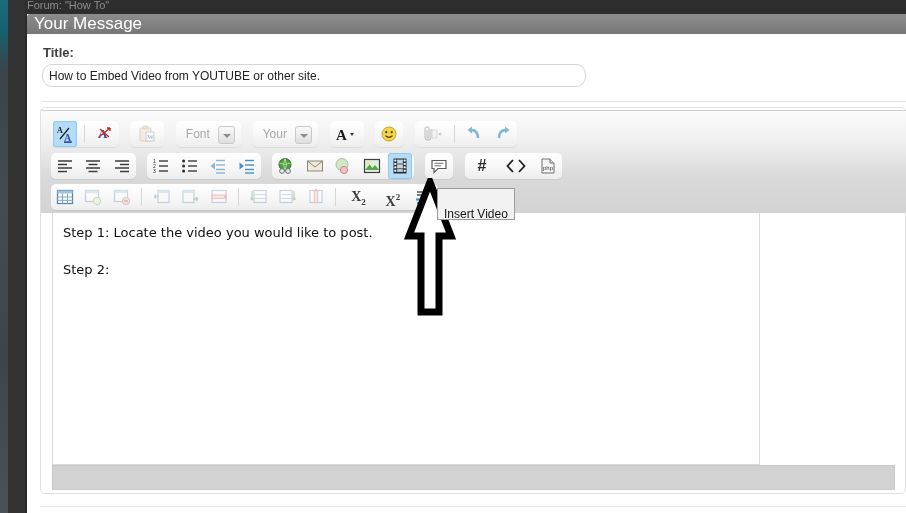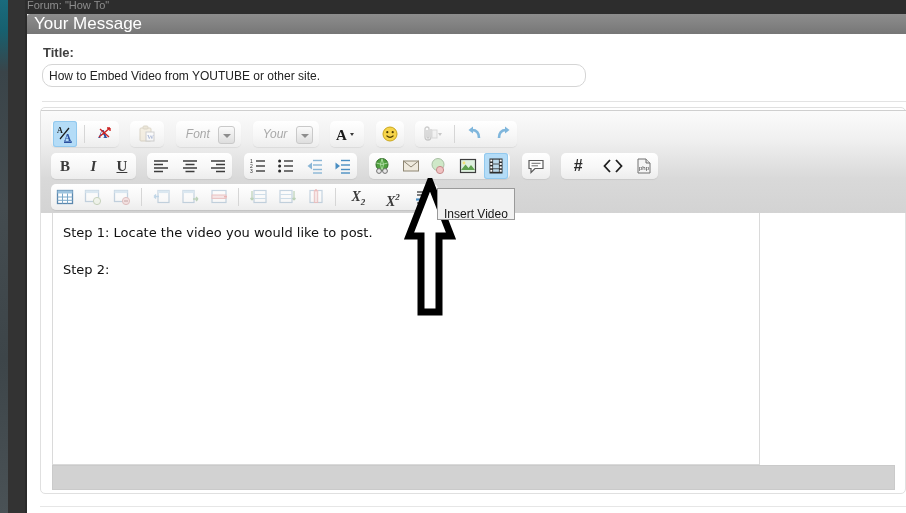--- a/index.html
+++ b/index.html
@@ -63,36 +63,36 @@
   .btn { display:inline-block; vertical-align:top; width:24px; height:26px;
          line-height:26px; text-align:center; font-size:12px; color:#3b3b3b;
          border-radius:3px; position:relative; }
   .btn.wide { width:30px; }
   .btn.sel { background:#b4dcf7; box-shadow:inset 0 0 0 1px #92c9ee; }
   .btn.dis { opacity:.33; }
   .sep { display:inline-block; vertical-align:top; width:1px; height:18px; margin:4px 3px;
          background:#d6d6d6; }
 
   .combo { display:inline-block; vertical-align:top; height:26px; line-height:26px;
-           padding:0 4px 0 8px; font-size:12px; color:#a8a8a8; font-style:italic; }
+           padding:0 4px 0 8px; font-size:12px; color:#a8a8a8; }
   .caret { display:inline-block; vertical-align:middle; width:17px; height:18px;
            background:linear-gradient(180deg,#fafafa,#dedede); border:1px solid #c9c9c9;
            border-radius:3px; margin-left:5px; position:relative; }
   .caret:after { content:""; position:absolute; left:4px; top:7px;
                  border-left:4px solid transparent; border-right:4px solid transparent;
                  border-top:4px solid #8d8d8d; }
 
   
   .ico { display:inline-block; width:18px; height:18px; margin-top:4px; position:relative; }
   .ico svg { display:block; }
   .bld { font-family:"Liberation Serif", serif; font-weight:bold; font-size:15px; }
   .itl { font-family:"Liberation Serif", serif; font-style:italic; font-weight:bold; font-size:15px; }
   .udl { font-family:"Liberation Serif", serif; font-weight:bold; font-size:15px;
          text-decoration:underline; }
-  .sub, .sup { font-family:"Liberation Serif", serif; font-weight:bold; font-size:14px;font-style:italic; }
+  .sub, .sup { font-family:"Liberation Serif", serif; font-weight:bold; font-size:14px; }
   .sub sub, .sup sup { font-size:9px; }
 
   
   #editor-body { position:absolute; left:52px; top:213px; width:708px; height:252px;
                  background:#ffffff; border:1px solid #dadada; border-top:none;
                  font-family:"DejaVu Sans", sans-serif; font-size:13px; color:#111111;
                  padding:8px 10px; line-height:23px; }
   #editor-body p { margin:0 0 14px 0; }
 
   #statusbar { position:absolute; left:52px; top:465px; width:843px; height:25px;
@@ -230,25 +230,20 @@
             <path d="M5 13 Q5 5 12 5" stroke="#7fb6dc" stroke-width="2.6" fill="none"></path>
             <path d="M11 1.5 L15.5 5 L11 8.5 z" fill="#7fb6dc"></path>
           </svg>
         </span>
       </span>
     </span>
   </div>
 
   <div class="tb-row" id="row2">
 
-    <span class="group">
-      <span class="btn bld">B</span>
-      <span class="btn itl">I</span>
-      <span class="btn udl">U</span>
-    </span>
 
     <span class="group">
       <span class="btn">
         <span class="ico">
           <svg width="18" height="18" viewBox="0 0 18 18">
             <g stroke="#3b3b3b" stroke-width="1.5">
               <line x1="2" y1="4" x2="16" y2="4"></line>
                 <line x1="2" y1="7.5" x2="11" y2="7.5"></line>
               <line x1="2" y1="11" x2="16" y2="11"></line>
                 <line x1="2" y1="14.5" x2="11" y2="14.5"></line>

